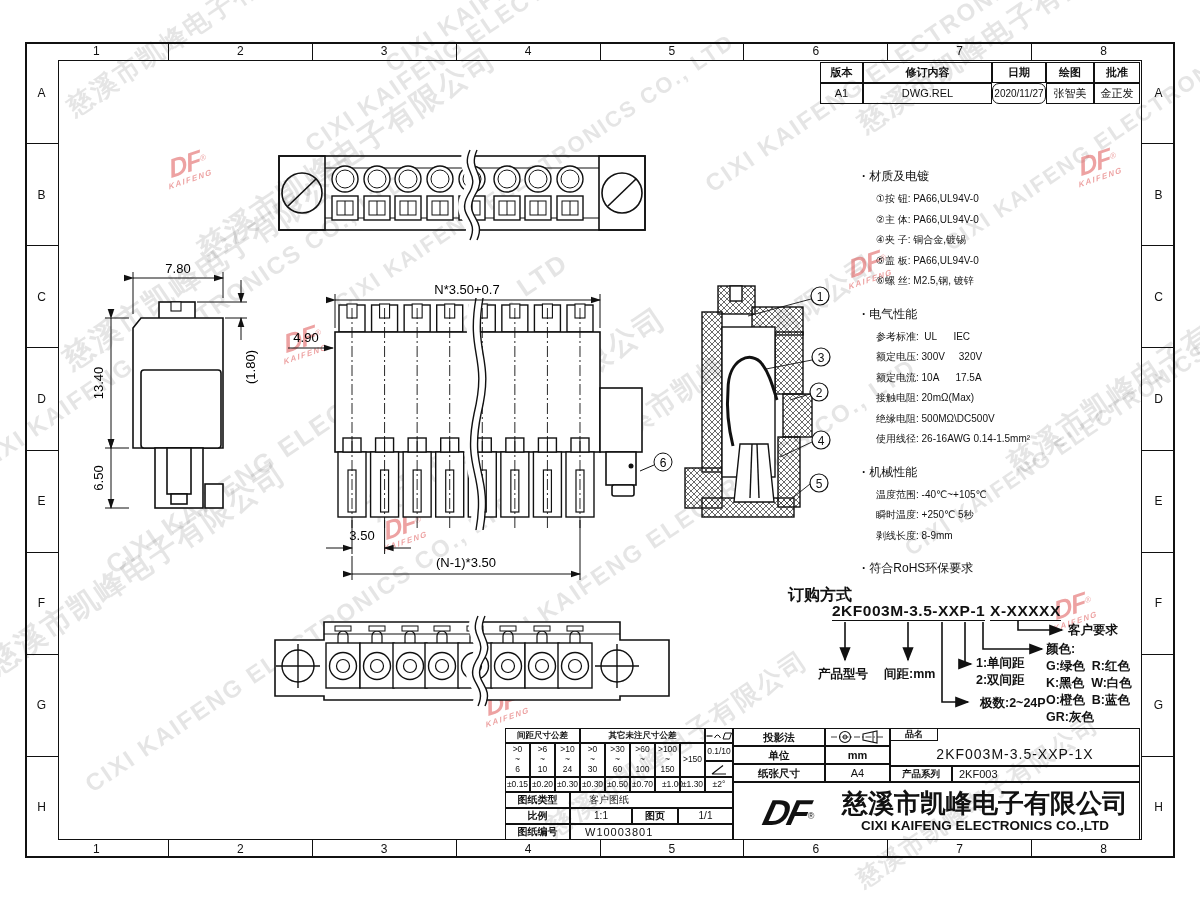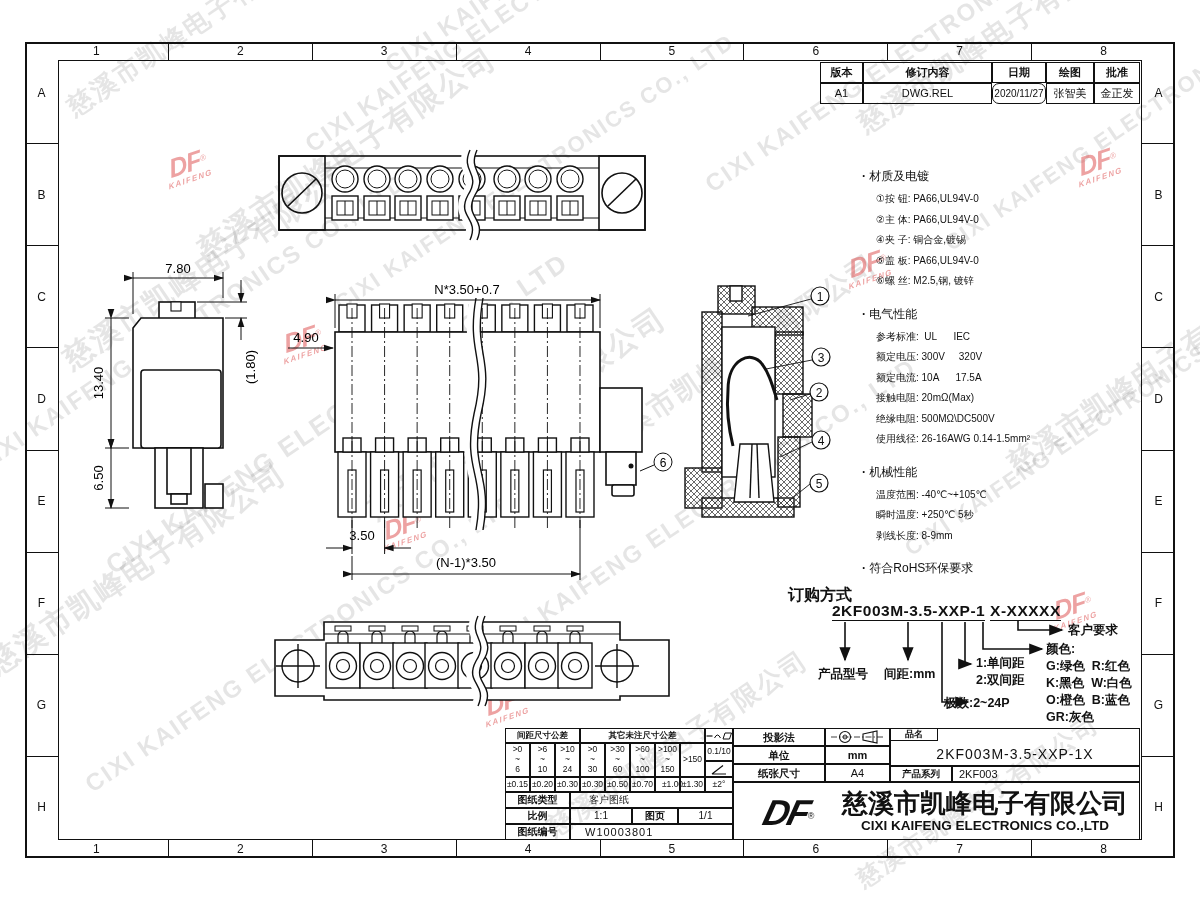--- a/index.html
+++ b/index.html
@@ -516,21 +516,21 @@
       <path d="M65,22 V60" marker-end="url(#arrO)"></path>
       <path d="M128,22 V60" marker-end="url(#arrO)"></path>
       <path d="M162,22 V102 H188" marker-end="url(#arrO)"></path>
       <path d="M185,22 V64 H191" marker-end="url(#arrO)"></path>
       <path d="M203,22 V49 H262" marker-end="url(#arrO)"></path>
       <path d="M238,20 V30 H282" marker-end="url(#arrO)"></path>
     </g>
   </svg>
   <div class="abs olabel" style="left:818px;top:666px;">产品型号</div>
   <div class="abs olabel" style="left:884px;top:666px;">间距:mm</div>
-  <div class="abs olabel" style="left:944px;top:695px;">极数:2~24P</div>
+  <div class="abs olabel" style="left:980px;top:695px;">极数:2~24P</div>
   <ul class="abs olist" style="left:976px;top:655px;"><li>1:单间距</li><li>2:双间距</li></ul>
   <div class="abs olabel" style="left:1046px;top:641px;">颜色:</div>
   <ul class="abs olist" style="left:1046px;top:658px;"><li>G:绿色  R:红色</li><li>K:黑色  W:白色</li><li>O:橙色  B:蓝色</li><li>GR:灰色</li></ul>
   <div class="abs olabel" style="left:1068px;top:622px;">客户要求</div>
 
   <div class="abs" style="left:505px;top:728px;width:635px;height:112px;">
 
     <div class="cell small" style="left:0;top:0;width:75px;height:15px;font-weight:bold;">间距尺寸公差</div>
     <div class="cell small" style="left:75px;top:0;width:125px;height:15px;font-weight:bold;">其它未注尺寸公差</div>
     <div class="cell" style="left:200px;top:0;width:28px;height:15px;">

